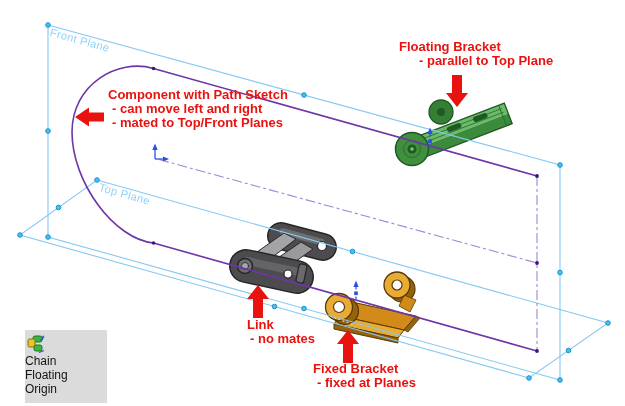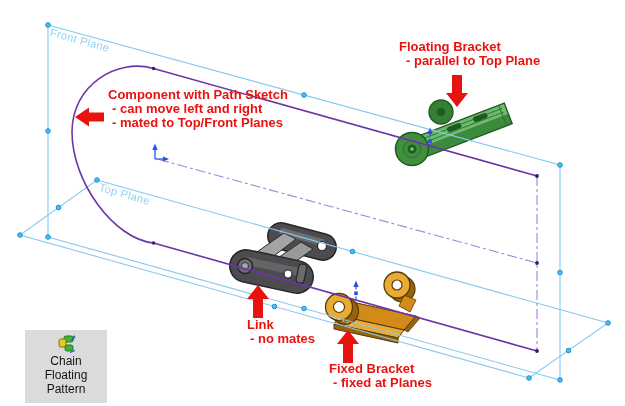--- a/index.html
+++ b/index.html
@@ -13,28 +13,28 @@
     transform-origin:left top;white-space:nowrap;user-select:none;
   }
   #front-plane-label{left:52px;top:26px;transform:rotate(15.4deg);}
   #top-plane-label{left:101px;top:181px;transform:rotate(15.8deg);}
   .ann{
     position:absolute;font-weight:bold;font-size:13px;line-height:14px;
     color:#e8120f;white-space:nowrap;
   }
   .ann .n2{margin-left:4px;}
   #ann-floating{left:399px;top:40px;}
-  #ann-floating .n2{margin-left:7px;}
+  #ann-floating .n2{margin-left:20px;}
   #ann-component{left:108px;top:88px;}
   #ann-link{left:247px;top:318px;}
   #ann-link .n2{margin-left:3px;}
-  #ann-fixed{left:313px;top:362px;margin-left:16px;}
+  #ann-fixed{left:313px;top:362px;}
   #chain-btn{
     position:absolute;left:25px;top:330px;width:82px;height:73px;
-    background:#dbdbdb;display:flex;flex-direction:column;align-items:center;
+    background:#dbdbdb;display:flex;flex-direction:column;align-items:flex-start;
     padding-top:4px;box-sizing:border-box;cursor:default;
   }
   #chain-btn .lbl{
     font-size:12px;line-height:14px;color:#141414;text-align:center;
   }
 </style>
 </head>
 <body>
 
 <div id="stage">
@@ -189,16 +189,16 @@
     <svg width="20" height="20" viewBox="0 0 20 20">
       <rect x="8" y="2" width="9" height="6" rx="2" fill="#3db53d" stroke="#1f7a1f" stroke-width="1"></rect>
       <rect x="3" y="5" width="7" height="8" rx="1.5" fill="#e8c52a" stroke="#8a6d10" stroke-width="1"></rect>
       <rect x="9" y="11" width="8" height="6" rx="2" fill="#3db53d" stroke="#1f7a1f" stroke-width="1"></rect>
       <path d="M15,6 Q18,6 18,3" fill="none" stroke="#2255dd" stroke-width="1.2"></path>
       <polygon points="18,1 16.6,4 19.6,3.6" fill="#2255dd"></polygon>
       <line x1="14" y1="18.5" x2="19" y2="16.5" stroke="#2255dd" stroke-width="1.2"></line>
     </svg>
     <div class="lbl">Chain</div>
     <div class="lbl">Floating</div>
-    <div class="lbl">Pattern</div>
+    <div class="lbl">Origin</div>
   </div>
 
 </div>
 
 </body></html>

